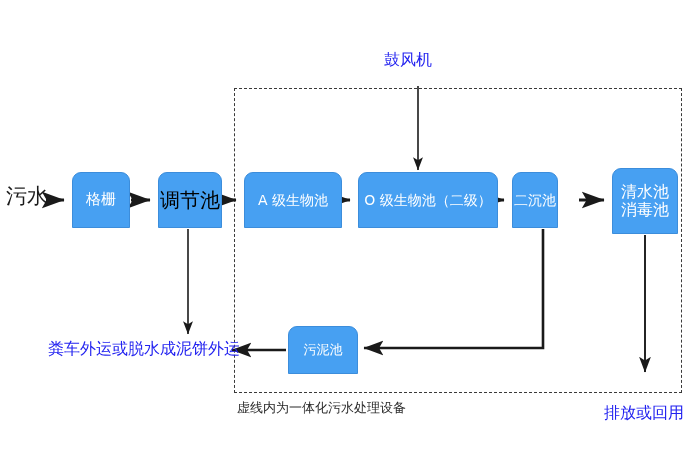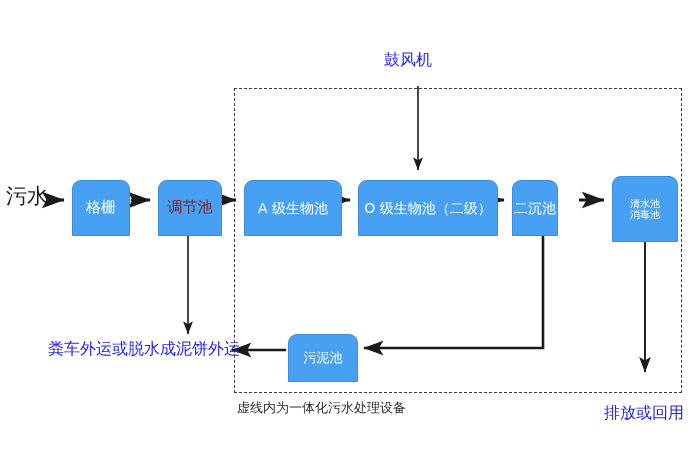--- a/index.html
+++ b/index.html
@@ -24,21 +24,20 @@
     border-radius: 9px 9px 0 0;
     color: #ffffff;
     display: flex;
     align-items: center;
     justify-content: center;
     text-align: center;
     line-height: 1.15;
     box-sizing: border-box;
     font-family: "DejaVu Sans", "Liberation Sans", sans-serif;
     white-space: pre-line;
-    margin-top: 8px;
   }
   .node-label {
     display: block;
     white-space: pre-line;
   }
   .plain-text {
     position: absolute;
     color: #1a1a1a;
     font-family: "DejaVu Sans", "Liberation Sans", sans-serif;
     white-space: nowrap;
@@ -95,25 +94,25 @@
     <line x1="188" y1="229" x2="188" y2="334" stroke="#1a1a1a" stroke-width="1.6" marker-end="url(#ah-thin)"></line>
 
     <polyline points="543,229 543,348 364,348" stroke="#1a1a1a" stroke-width="2.6" fill="none" marker-end="url(#ah)"></polyline>
 
     <line x1="286" y1="350" x2="232" y2="350" stroke="#1a1a1a" stroke-width="2.6" marker-end="url(#ah)"></line>
 
     <line x1="645" y1="235" x2="645" y2="372" stroke="#1a1a1a" stroke-width="1.9" marker-end="url(#ah-thin)"></line>
   </svg>
 
   <div class="node" id="node-grid" style="left: 72px; top: 172px; width: 58px; height: 56px; font-size: 15px; background: rgb(71, 160, 242); border-color: rgb(60, 141, 219); color: rgb(255, 255, 255);"><span class="node-label">格栅</span></div>
-  <div class="node" id="node-regulate" style="left: 158px; top: 172px; width: 64px; height: 56px; font-size: 15px; background: rgb(71, 160, 242); border-color: rgb(60, 141, 219); color: #7f1d1d;"><span class="node-label">调节池</span></div>
+  <div class="node" id="node-regulate" style="left: 158px; top: 172px; width: 64px; height: 56px; font-size: 20px; background: rgb(71, 160, 242); border-color: rgb(60, 141, 219); color: #000000;"><span class="node-label">调节池</span></div>
   <div class="node" id="node-o_bio" style="left: 358px; top: 172px; width: 140px; height: 56px; font-size: 14px; background: rgb(71, 160, 242); border-color: rgb(60, 141, 219); color: rgb(255, 255, 255);"><span class="node-label">O 级生物池（二级）</span></div>
   <div class="node" id="node-a_bio" style="left: 244px; top: 172px; width: 98px; height: 56px; font-size: 14px; background: rgb(71, 160, 242); border-color: rgb(60, 141, 219); color: rgb(255, 255, 255);"><span class="node-label">A 级生物池</span></div>
   <div class="node" id="node-sedim2" style="left: 512px; top: 172px; width: 46px; height: 56px; font-size: 14px; background: rgb(71, 160, 242); border-color: rgb(60, 141, 219); color: rgb(255, 255, 255);"><span class="node-label">二沉池</span></div>
-  <div class="node" id="node-clearwater" style="left: 612px; top: 168px; width: 66px; height: 66px; font-size: 10px; background: rgb(71, 160, 242); border-color: rgb(60, 141, 219); color: rgb(255, 255, 255);"><span class="node-label">清水池
+  <div class="node" id="node-clearwater" style="left: 612px; top: 168px; width: 66px; height: 66px; font-size: 16px; background: rgb(71, 160, 242); border-color: rgb(60, 141, 219); color: rgb(255, 255, 255);"><span class="node-label">清水池
 消毒池</span></div>
   <div class="node" id="node-sludge" style="left: 288px; top: 326px; width: 70px; height: 48px; font-size: 13px; background: rgb(71, 160, 242); border-color: rgb(60, 141, 219); color: rgb(255, 255, 255);"><span class="node-label">污泥池</span></div>
 
   <div class="plain-text" id="label-influent" style="left:6px; top:182px; font-size:21px;text-align:right;">污水</div>
 
   <div class="blue-text" id="label-blower" style="left: 384px; top: 50px; font-size: 16px; color: rgb(34, 34, 240);">鼓风机</div>
 
   <div class="blue-text" id="label-sludge-disposal" style="left: 48px; top: 339px; font-size: 16px; color: rgb(34, 34, 240);">粪车外运或脱水成泥饼外运</div>
 
   <div class="plain-text" id="label-dashed-caption" style="left:237px; top:399px; font-size:13px; color:#2a2a2a;">虚线内为一体化污水处理设备</div>

